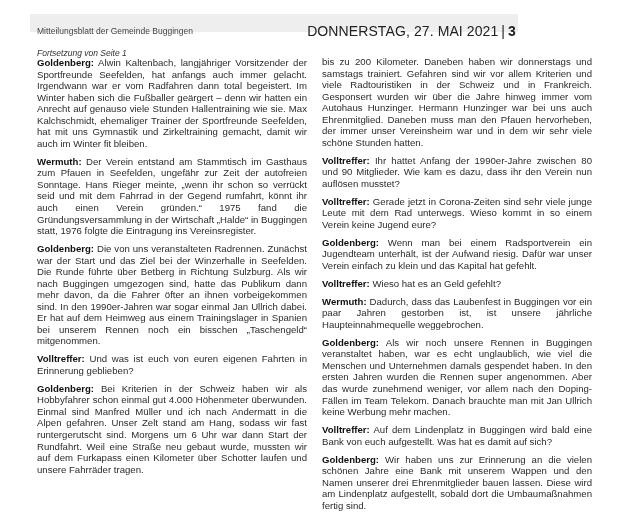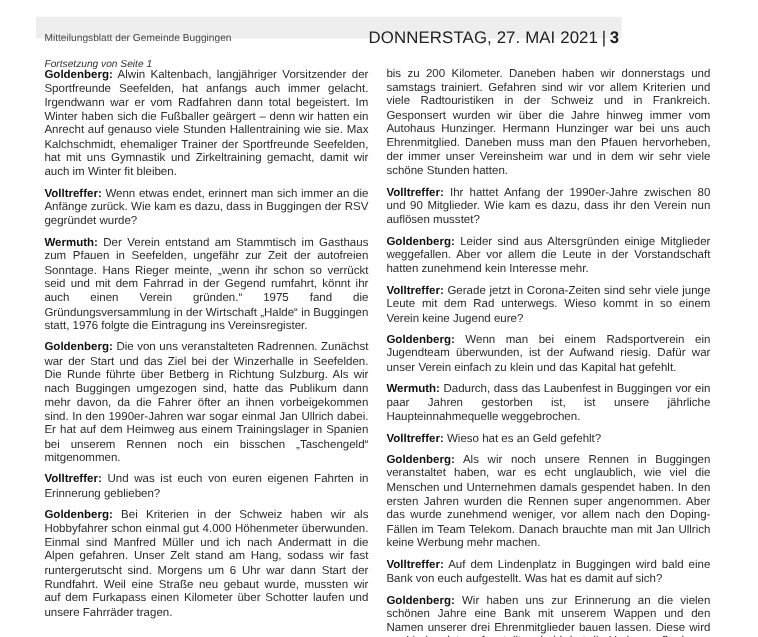--- a/index.html
+++ b/index.html
@@ -39,32 +39,30 @@
   <span class="header-left">Mitteilungsblatt der Gemeinde Buggingen</span>
   <span class="header-right">
     <span>DONNERSTAG, 27. MAI 2021</span><span class="sep">|</span><span class="pnum">3</span>
   </span>
 </div>
 
 <div class="continuation">Fortsetzung von Seite 1</div>
 
 <div class="col col-left">
   <p><span class="speaker">Goldenberg:</span><span> Alwin Kaltenbach, langjähriger Vorsitzender der Sportfreunde Seefelden, hat anfangs auch immer gelacht. Irgendwann war er vom Radfahren dann total begeistert. Im Winter haben sich die Fußballer geärgert – denn wir hatten ein Anrecht auf genauso viele Stunden Hallentraining wie sie. Max Kalchschmidt, ehemaliger Trainer der Sportfreunde Seefelden, hat mit uns Gymnastik und Zirkeltraining gemacht, damit wir auch im Winter fit bleiben.</span></p>
-  <p><span class="speaker">Volltreffer:</span><span>  Wenn etwas endet, erinnert man sich immer an die Anfänge zurück. Wie kam es dazu, dass in Buggingen der RSV gegründet wurde?</span></p>
   <p><span class="speaker">Wermuth:</span><span> Der Verein entstand am Stammtisch im Gasthaus zum Pfauen in Seefelden, ungefähr zur Zeit der autofreien Sonntage. Hans Rieger meinte, „wenn ihr schon so verrückt seid und mit dem Fahrrad in der Gegend rumfahrt, könnt ihr auch einen Verein gründen.“ 1975 fand die Gründungsversammlung in der Wirtschaft „Halde“ in Buggingen statt, 1976 folgte die Eintragung ins Vereinsregister.</span></p>
   <p><span class="speaker">Goldenberg:</span><span> Die von uns veranstalteten Radrennen. Zunächst war der Start und das Ziel bei der Winzerhalle in Seefelden. Die Runde führte über Betberg in Richtung Sulzburg. Als wir nach Buggingen umgezogen sind, hatte das Publikum dann mehr davon, da die Fahrer öfter an ihnen vorbeigekommen sind. In den 1990er-Jahren war sogar einmal Jan Ullrich dabei. Er hat auf dem Heimweg aus einem Trainingslager in Spanien bei unserem Rennen noch ein bisschen „Taschengeld“ mitgenommen.</span></p>
   <p><span class="speaker">Volltreffer:</span><span>  Und was ist euch von euren eigenen Fahrten in Erinnerung geblieben?</span></p>
   <p><span class="speaker">Goldenberg:</span><span> Bei Kriterien in der Schweiz haben wir als Hobbyfahrer schon einmal gut 4.000 Höhenmeter überwunden. Einmal sind Manfred Müller und ich nach Andermatt in die Alpen gefahren. Unser Zelt stand am Hang, sodass wir fast runtergerutscht sind. Morgens um 6 Uhr war dann Start der Rundfahrt. Weil eine Straße neu gebaut wurde, mussten wir auf dem Furkapass einen Kilometer über Schotter laufen und unsere Fahrräder tragen.</span></p>
 
 </div>
 
 <div class="col col-right">
   <p><span class="speaker"></span><span>bis zu 200 Kilometer. Daneben haben wir donnerstags und samstags trainiert. Gefahren sind wir vor allem Kriterien und viele Radtouristiken in der Schweiz und in Frankreich. Gesponsert wurden wir über die Jahre hinweg immer vom Autohaus Hunzinger. Hermann Hunzinger war bei uns auch Ehrenmitglied. Daneben muss man den Pfauen hervorheben, der immer unser Vereinsheim war und in dem wir sehr viele schöne Stunden hatten.</span></p>
   <p><span class="speaker">Volltreffer:</span><span>  Ihr hattet Anfang der 1990er-Jahre zwischen 80 und 90 Mitglieder. Wie kam es dazu, dass ihr den Verein nun auflösen musstet?</span></p>
-  <p><span class="speaker">Goldenberg:</span><span> Leider sind aus Altersgründen einige Mitglieder weggefallen. Aber vor allem die Leute in der Vorstandschaft hatten zunehmend kein Interesse mehr.</span></p>
   <p><span class="speaker">Volltreffer:</span><span>  Gerade jetzt in Corona-Zeiten sind sehr viele junge Leute mit dem Rad unterwegs. Wieso kommt in so einem Verein keine Jugend eure?</span></p>
-  <p><span class="speaker">Goldenberg:</span><span> Wenn man bei einem Radsportverein ein Jugendteam überwunden, ist der Aufwand riesig. Dafür war unser Verein einfach zu klein und das Kapital hat gefehlt.</span></p>
+  <p><span class="speaker">Goldenberg:</span><span> Wenn man bei einem Radsportverein ein Jugendteam unterhält, ist der Aufwand riesig. Dafür war unser Verein einfach zu klein und das Kapital hat gefehlt.</span></p>
+  <p><span class="speaker">Volltreffer:</span><span>  Wieso hat es an Geld gefehlt?</span></p>
   <p><span class="speaker">Wermuth:</span><span> Dadurch, dass das Laubenfest in Buggingen vor ein paar Jahren gestorben ist, ist unsere jährliche Haupteinnahmequelle weggebrochen.</span></p>
-  <p><span class="speaker">Volltreffer:</span><span>  Wieso hat es an Geld gefehlt?</span></p>
   <p><span class="speaker">Goldenberg:</span><span> Als wir noch unsere Rennen in Buggingen veranstaltet haben, war es echt unglaublich, wie viel die Menschen und Unternehmen damals gespendet haben. In den ersten Jahren wurden die Rennen super angenommen. Aber das wurde zunehmend weniger, vor allem nach den Doping-Fällen im Team Telekom. Danach brauchte man mit Jan Ullrich keine Werbung mehr machen.</span></p>
   <p><span class="speaker">Volltreffer:</span><span>  Auf dem Lindenplatz in Buggingen wird bald eine Bank von euch aufgestellt. Was hat es damit auf sich?</span></p>
   <p><span class="speaker">Goldenberg:</span><span> Wir haben uns zur Erinnerung an die vielen schönen Jahre eine Bank mit unserem Wappen und den Namen unserer drei Ehrenmitglieder bauen lassen. Diese wird am Lindenplatz aufgestellt, sobald dort die Umbaumaßnahmen fertig sind.</span></p>
 </div>
 
 </body></html>

